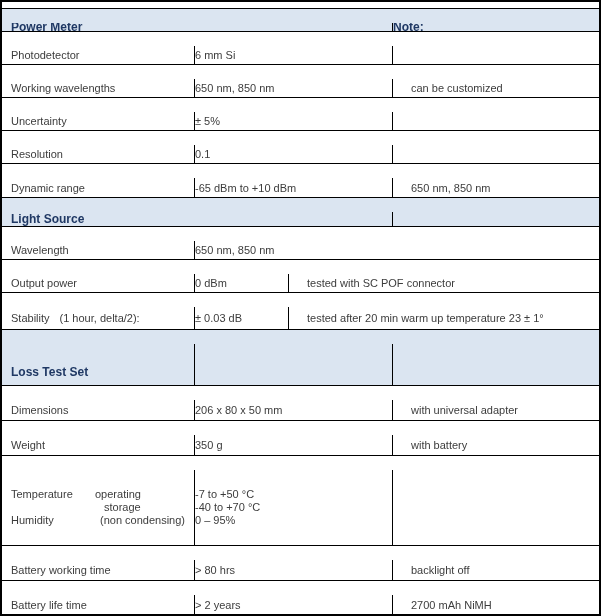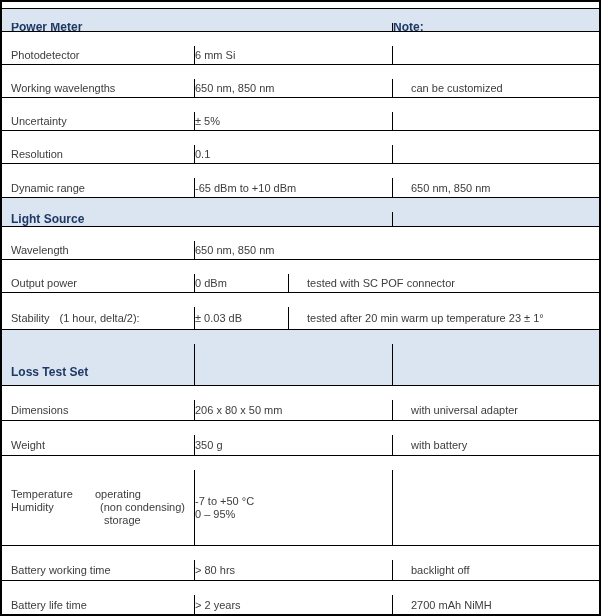--- a/index.html
+++ b/index.html
@@ -152,31 +152,32 @@
     <div class="cell">350 g</div>
     <div class="cell">with battery</div>
   </div>
 
   <div class="row bt cols-3" style="height:90px">
     <div class="cell cell-stack">
       <div class="stack-line l1">
         <span>Temperature</span>
         <span class="sub-b">operating</span>
       </div>
+      <div class="stack-line l2">
+        <span></span>
+        <span class="sub-b">storage</span>
+      </div>
       <div class="stack-line l3">
         <span>Humidity</span>
         <span class="sub-b">(non condensing)</span>
       </div>
-      <div class="stack-line l2">
-        <span></span>
-        <span class="sub-b">storage</span>
-      </div>
     </div>
     <div class="cell cell-stack">
       <div class="stack-line">-7 to +50 °C</div>
+      <div class="stack-line">-40 to +70 °C</div>
       <div class="stack-line">0 – 95%</div>
     </div>
     <div class="cell"></div>
   </div>
 
   <div class="row bt cols-3" style="height:35px">
     <div class="cell">Battery working time</div>
     <div class="cell">&gt; 80 hrs</div>
     <div class="cell">backlight off</div>
   </div>

